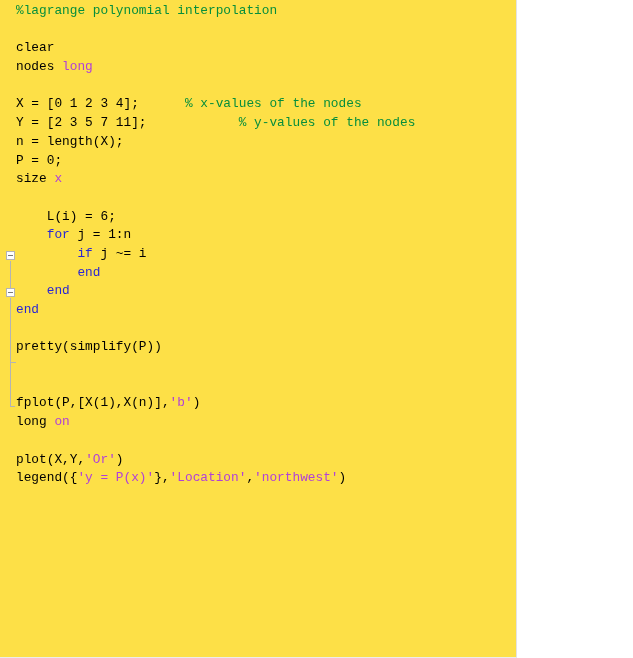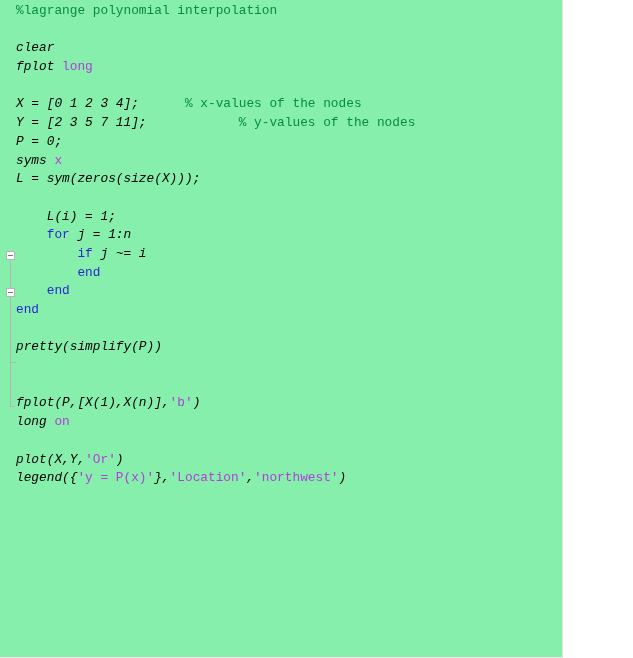--- a/index.html
+++ b/index.html
@@ -9,23 +9,23 @@
   }
   body {
     width: 633px;
     height: 658px;
     overflow: hidden;
     font-family: "Liberation Mono", "DejaVu Sans Mono", monospace;
   }
 
   #editor {
     position: relative;
-    width: 563px;
+    width: 517px;
     height: 658px;
-    background: #86efac;
+    background: #fde047;
     box-sizing: border-box;
     border-right: 1px solid #e3e3e3;
     border-bottom: 1px solid #ececec;
   }
 
   
   #code-surface {
     position: absolute;
     left: 0;
     top: 0;
@@ -44,21 +44,21 @@
     white-space: pre;
     color: #000000;
     padding-left: 16px;
     box-sizing: border-box;
   }
 
   
   .tok-comment  { color: #068e3c; }
   .tok-string   { color: #b140d8; }
   .tok-keyword  { color: #2a26d4; }
-  .tok-plain    { color: #000000; font-style: italic; }
+  .tok-plain    { color: #000000; }
 
   
   .fold-box {
     position: absolute;
     width: 9px;
     height: 9px;
     border: 1px solid #b4b4b4;
     background: #ffffff;
     box-sizing: border-box;
   }
@@ -91,29 +91,29 @@
 </head>
 <body>
 
 <div id="editor">
 
   <div id="code-surface">
 
   <div class="code-line"><span class="tok-comment">%lagrange polynomial interpolation</span></div>
       <div class="code-line">&nbsp;</div>
       <div class="code-line"><span class="tok-plain">clear</span></div>
-      <div class="code-line"><span class="tok-plain">fplot </span><span class="tok-string">long</span></div>
+      <div class="code-line"><span class="tok-plain">nodes </span><span class="tok-string">long</span></div>
       <div class="code-line">&nbsp;</div>
       <div class="code-line"><span class="tok-plain">X = [0 1 2 3 4];      </span><span class="tok-comment">% x-values of the nodes</span></div>
       <div class="code-line"><span class="tok-plain">Y = [2 3 5 7 11];            </span><span class="tok-comment">% y-values of the nodes</span></div>
+      <div class="code-line"><span class="tok-plain">n = length(X);</span></div>
       <div class="code-line"><span class="tok-plain">P = 0;</span></div>
-      <div class="code-line"><span class="tok-plain">syms </span><span class="tok-string">x</span></div>
-      <div class="code-line"><span class="tok-plain">L = sym(zeros(size(X)));</span></div>
+      <div class="code-line"><span class="tok-plain">size </span><span class="tok-string">x</span></div>
       <div class="code-line">&nbsp;</div>
-      <div class="code-line"><span class="tok-plain">    L(i) = 1;</span></div>
+      <div class="code-line"><span class="tok-plain">    L(i) = 6;</span></div>
       <div class="code-line"><span class="tok-plain">    </span><span class="tok-keyword">for</span><span class="tok-plain"> j = 1:n</span></div>
       <div class="code-line"><span class="tok-plain">        </span><span class="tok-keyword">if</span><span class="tok-plain"> j ~= i</span></div>
       <div class="code-line"><span class="tok-plain">        </span><span class="tok-keyword">end</span></div>
       <div class="code-line"><span class="tok-plain">    </span><span class="tok-keyword">end</span></div>
       <div class="code-line"><span class="tok-keyword">end</span></div>
       <div class="code-line">&nbsp;</div>
       <div class="code-line"><span class="tok-plain">pretty(simplify(P))</span></div>
       <div class="code-line">&nbsp;</div>
       <div class="code-line">&nbsp;</div>
       <div class="code-line"><span class="tok-plain">fplot(P,[X(1),X(n)],</span><span class="tok-string">'b'</span><span class="tok-plain">)</span></div>

